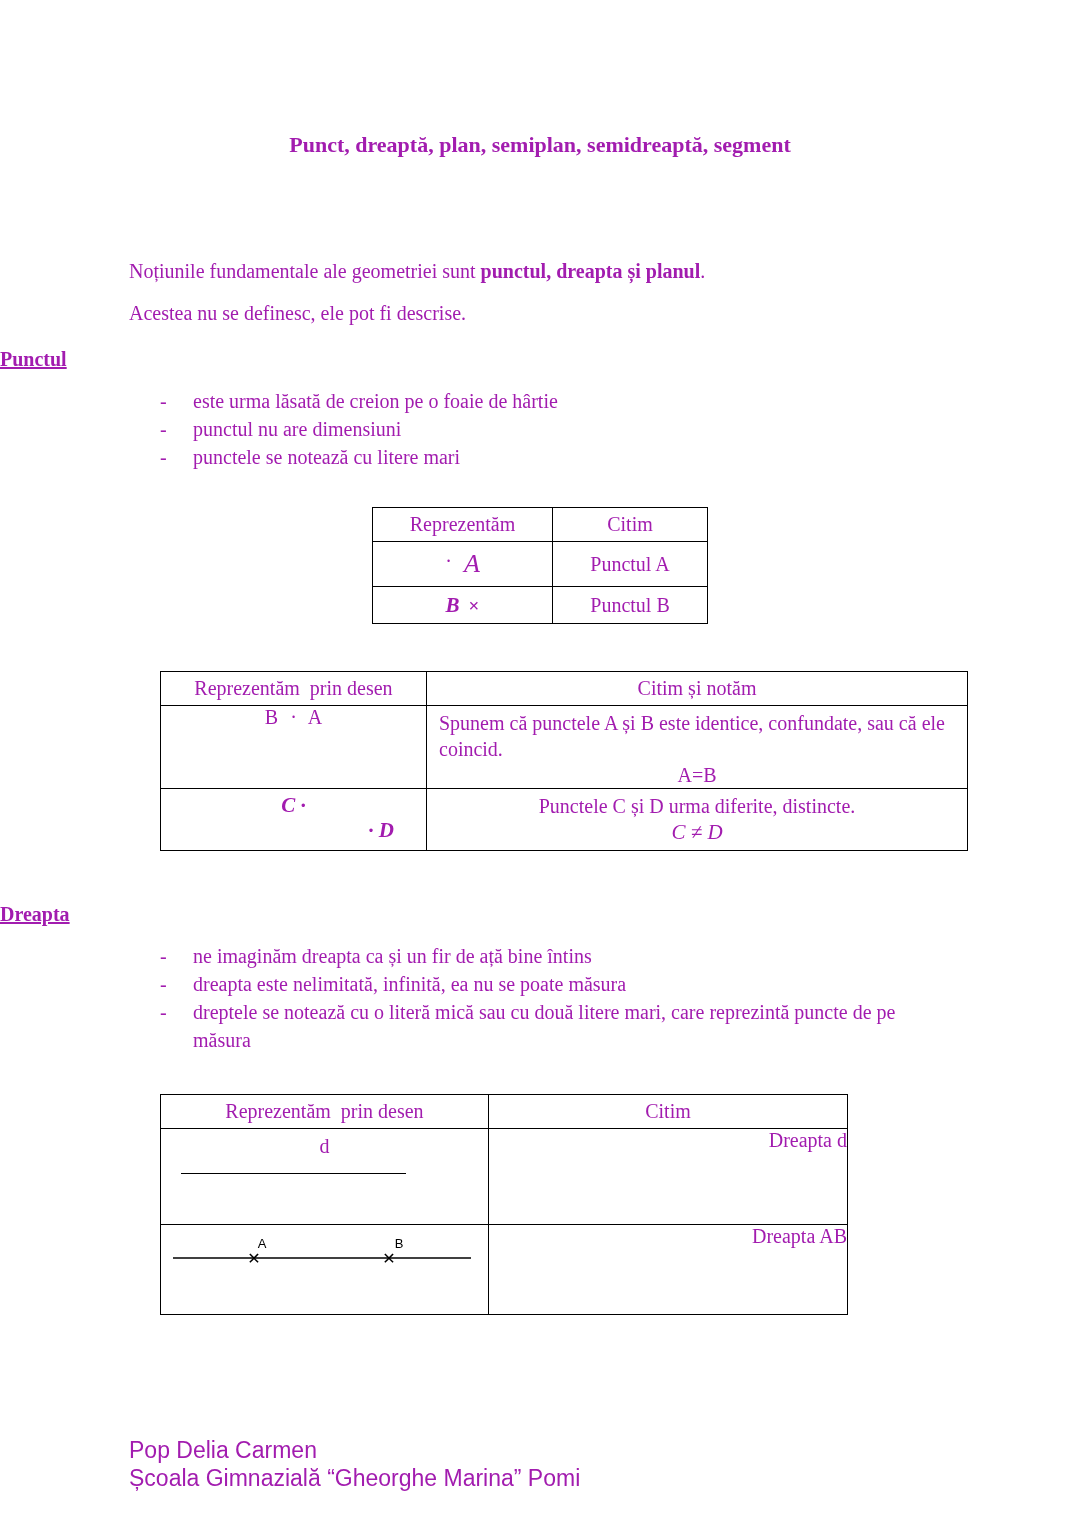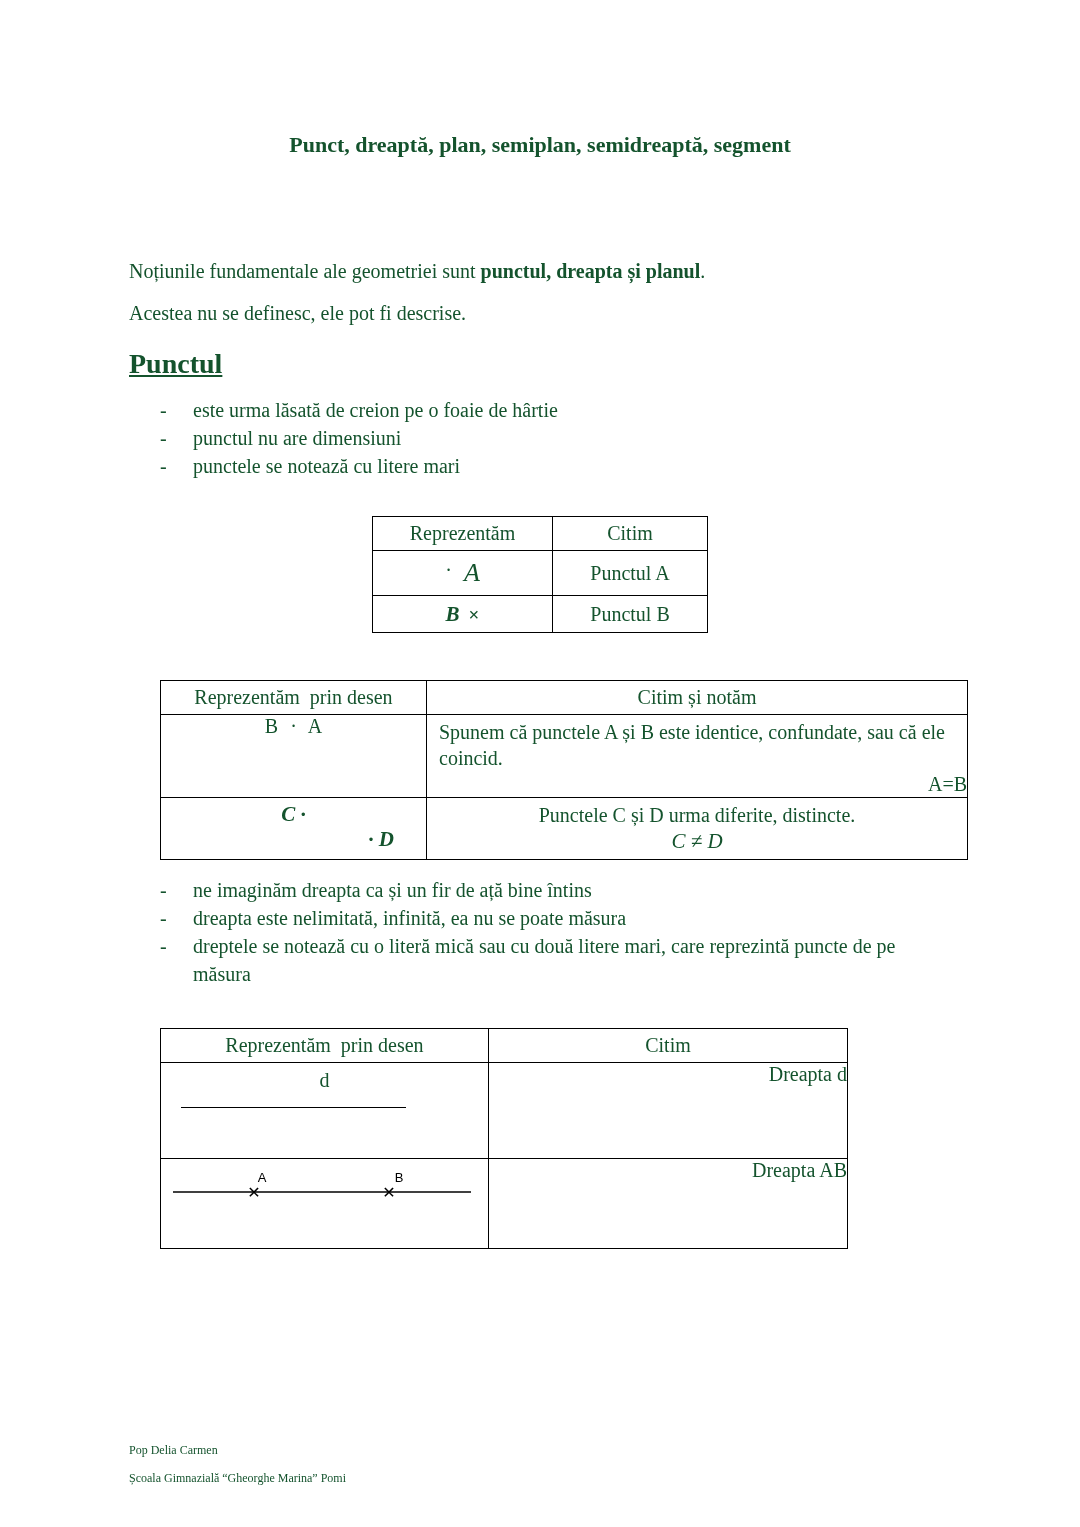--- a/index.html
+++ b/index.html
@@ -1,42 +1,41 @@
 <!DOCTYPE html>
 <html><head>
 <meta charset="utf-8">
 <style>
   html, body { margin: 0; padding: 0; background: #ffffff; }
   .page {
     position: relative;
     width: 1080px;
     height: 1527px;
     background: #ffffff;
-    color: #14532d;
+    color: #a21caf;
     font-family: "Liberation Serif", "DejaVu Serif", serif;
     font-size: 20px;
     overflow: hidden;
   }
 
   .title {
     padding-top: 132px;
     text-align: center;
     font-weight: bold;
     font-size: 22px;
   }
 
   .para { margin: 0 0 0 129px; line-height: 26px; }
   .p1 { margin-top: 100px; }
   .p2 { margin-top: 16px; }
 
   .heading {
-    margin-left: 129px;
     font-weight: bold;
     text-decoration: underline;
-    font-size: 28px;
+    font-size: 20px;
   }
   .h-punct { margin-top: 22px; }
   .h-dreapta { margin-top: 52px; }
 
   .dash-list { margin-left: 160px; margin-top: 16px; max-width: 790px; }
   .li { display: flex; line-height: 28px; }
   .dash { flex: 0 0 33px; width: 33px; }
   .li-text { flex: 1; }
 
   table.tbl { border-collapse: collapse; table-layout: fixed; }
@@ -63,21 +62,21 @@
 
   
   .t-identity { margin: 47px 0 0 160px; width: 805px; }
   .t-identity .c1 { width: 265px; }
   .t-identity .c2 { width: 540px; }
   .t-identity .r1 { height: 77px; }
   .t-identity .r2 { height: 62px; }
   .t-identity td { vertical-align: top; font-size: 20px; }
   .draw-ba { text-align: center; font-size: 21px; padding-top: 6px; word-spacing: 7px; font-weight: 500; }
   .read-left { padding: 4px 10px 0 12px; line-height: 26px; }
-  .note-center { text-align: right; line-height: 26px; }
+  .note-center { text-align: center; line-height: 26px; }
   .cd1 { text-align: center; font-style: italic; font-weight: bold; font-size: 21px; padding-top: 4px; }
   .cd2 { text-align: right; font-style: italic; font-weight: bold; font-size: 21px; padding-right: 32px; }
   .read-center { text-align: center; padding-top: 4px; line-height: 27px; }
   .note-math { text-align: center; font-style: italic; font-size: 21px; }
 
   
   .t-line { margin: 40px 0 0 160px; width: 685px; }
   .t-line .c1 { width: 327px; }
   .t-line .c2 { width: 358px; }
   .t-line .r1 { height: 96px; }
@@ -90,22 +89,22 @@
   .pt-label { font-family: "Liberation Sans", "DejaVu Sans", sans-serif; font-size: 13px; }
   .cross { font-family: "DejaVu Sans", sans-serif; font-size: 16px; font-weight: bold; }
 
   .axiom { margin: 25px 0 0 193px; }
   .axiom-label { font-weight: bold; text-decoration: underline; }
 
   .footer {
     position: absolute;
     left: 129px;
     top: 1436px;
-    font-family: Liberation Serif, serif;
-    font-size: 12px;
+    font-family: Liberation Sans, sans-serif;
+    font-size: 23px;
     line-height: 28px;
   }
 </style>
 </head>
 <body>
 
 <div class="page">
 
   <div class="title">Punct, dreaptă, plan, semiplan, semidreaptă, segment</div>
 
@@ -166,20 +165,21 @@
         <div class="cd2">· D</div>
       </td>
       <td>
         <div class="read-center">Punctele C și D urma diferite, distincte.</div>
         <div class="note-math">C ≠ D</div>
       </td>
     </tr>
   </tbody>
     </table>
 
+  <div class="heading h-dreapta">Dreapta</div>
 
   <div class="dash-list">
     <div class="li">
         <span class="dash">-</span>
         <span class="li-text">ne imaginăm dreapta ca și un fir de ață bine întins</span>
       </div>
     <div class="li">
         <span class="dash">-</span>
         <span class="li-text">dreapta este nelimitată, infinită, ea nu se poate măsura</span>
       </div>

